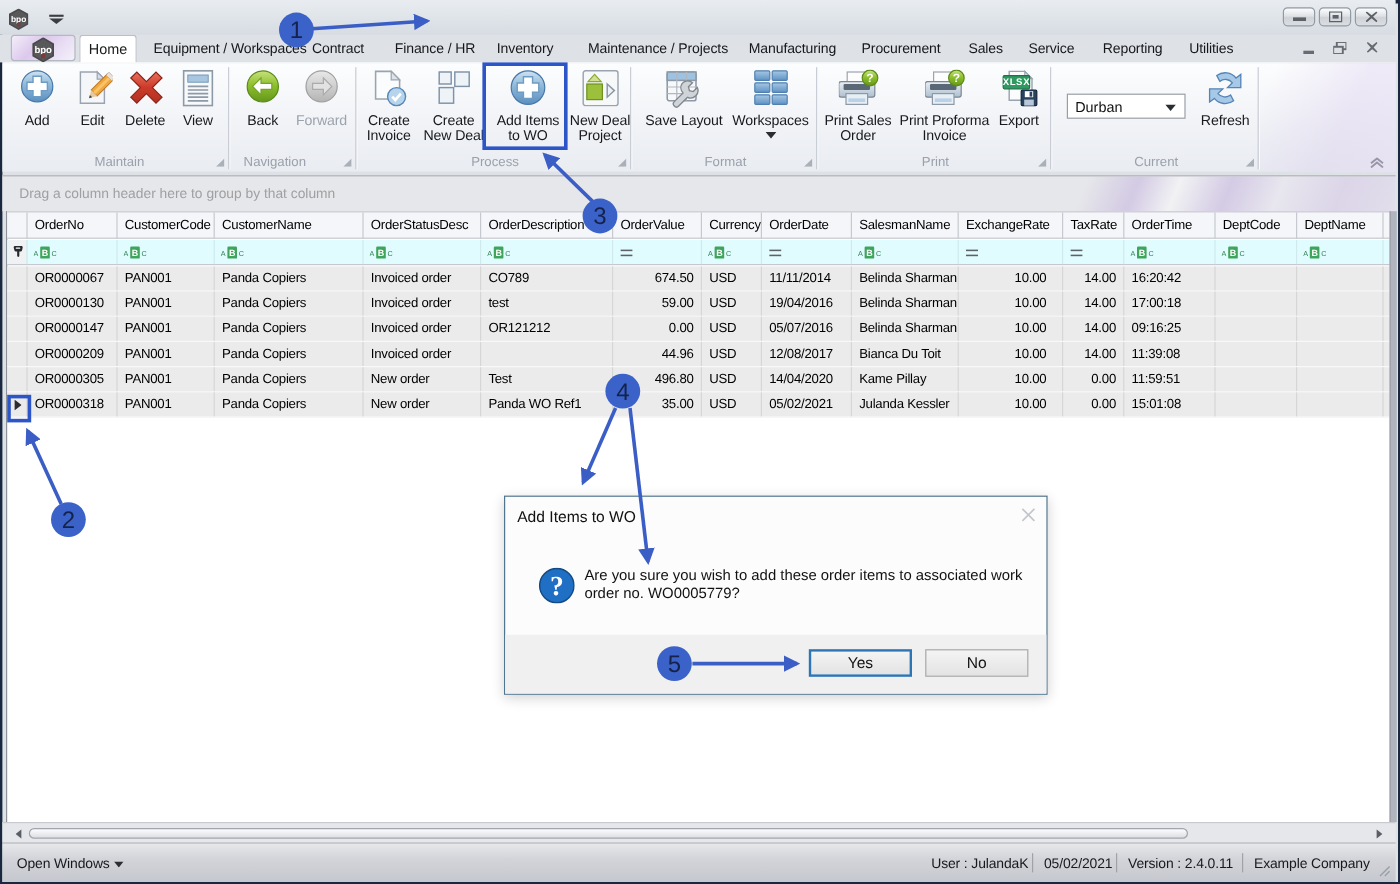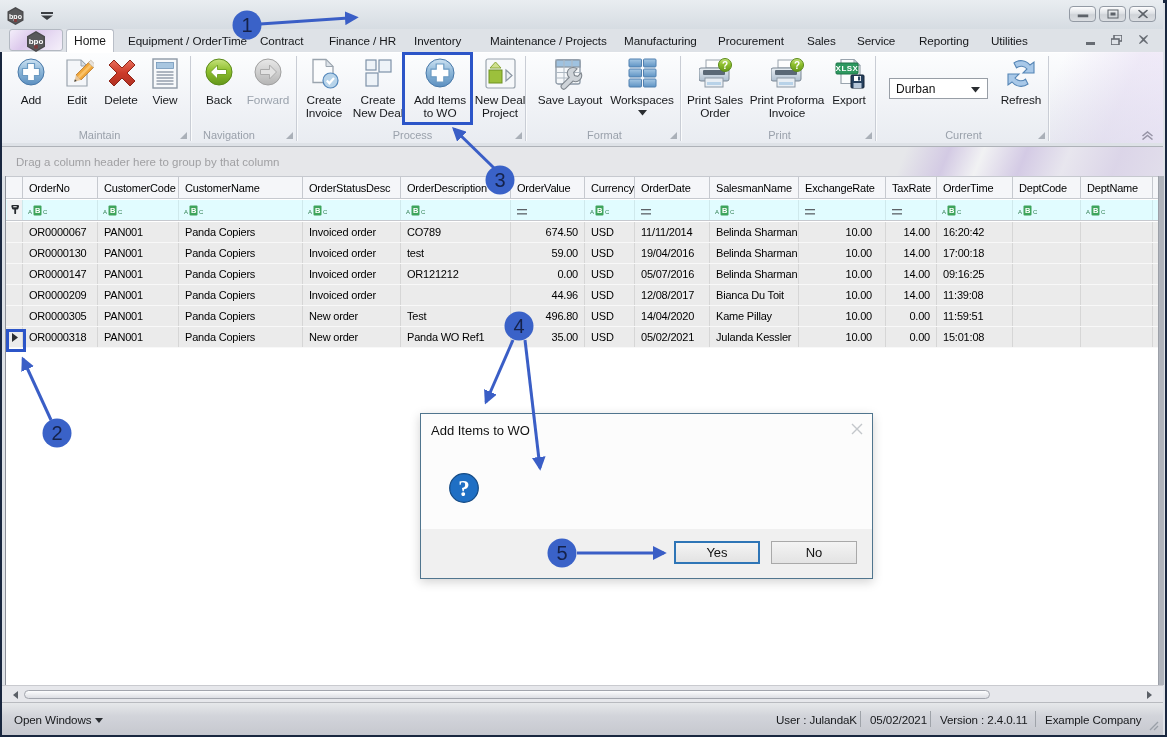--- a/index.html
+++ b/index.html
@@ -104,21 +104,21 @@
 <div id="tabrow">
   <div id="appbtn">
     <svg class="abs" style="left:16px;top:1px" width="20" height="21" viewBox="0 0 20 21">
       <polygon points="10,0 19,5.2 19,15.8 10,21 1,15.8 1,5.2" fill="#4a4a4c"></polygon>
       <polygon points="10,1.6 17.6,6 17.6,15 10,19.4 2.4,15 2.4,6" fill="#59595b"></polygon>
       <text x="10" y="13" font-size="8" font-weight="bold" fill="#fff" text-anchor="middle" font-family="Liberation Sans">bpo</text>
       <rect x="8.2" y="14" width="3.6" height="3.6" fill="#7e3b3b"></rect>
     </svg>
   </div>
   <div id="tab-home">Home</div>
-  <div class="tab" style="left:128px">Equipment / OrderTime</div>
+  <div class="tab" style="left:128px">Equipment / Workspaces</div>
   <div class="tab" style="left:260px">Contract</div>
   <div class="tab" style="left:329px">Finance / HR</div>
   <div class="tab" style="left:414px">Inventory</div>
   <div class="tab" style="left:490px">Maintenance / Projects</div>
   <div class="tab" style="left:624px">Manufacturing</div>
   <div class="tab" style="left:718px">Procurement</div>
   <div class="tab" style="left:807px">Sales</div>
   <div class="tab" style="left:857px">Service</div>
   <div class="tab" style="left:919px">Reporting</div>
   <div class="tab" style="left:991px">Utilities</div>
@@ -629,20 +629,21 @@
 </div>
 <div id="dialog">
   <div class="dtitle">Add Items to WO</div>
   <svg class="dclose abs" style="right:9px;top:9px" width="12" height="12" viewBox="0 0 12 12">
       <path d="M1 1 L11 11 M11 1 L1 11" stroke="#c3c7cb" stroke-width="1.4"></path>
     </svg>
   <svg class="abs" style="left:448px;top:472px;left:28px;top:59px" width="30" height="30" viewBox="0 0 30 30">
     <circle cx="15" cy="15" r="14.3" fill="#1f6fc4" stroke="#144a84" stroke-width="1.2"></circle>
     <text x="15" y="23" font-size="23" font-weight="bold" fill="#fff" text-anchor="middle" font-family="Liberation Serif">?</text>
   </svg>
+  <div class="dmsg">Are you sure you wish to add these order items to associated work<br>order no. WO0005779?</div>
   <div class="dfoot">
     <div class="dbtn" id="btn-yes">Yes</div>
     <div class="dbtn" id="btn-no">No</div>
   </div>
 </div>
 <svg id="overlay" viewBox="0 0 1167 737">
   <defs>
     <marker id="ah" viewBox="0 0 10 10" refX="8" refY="5" markerWidth="4.6" markerHeight="4.6" orient="auto-start-reverse">
       <path d="M0 0 L10 5 L0 10 Z" fill="#3a5ec6"></path>
     </marker>

